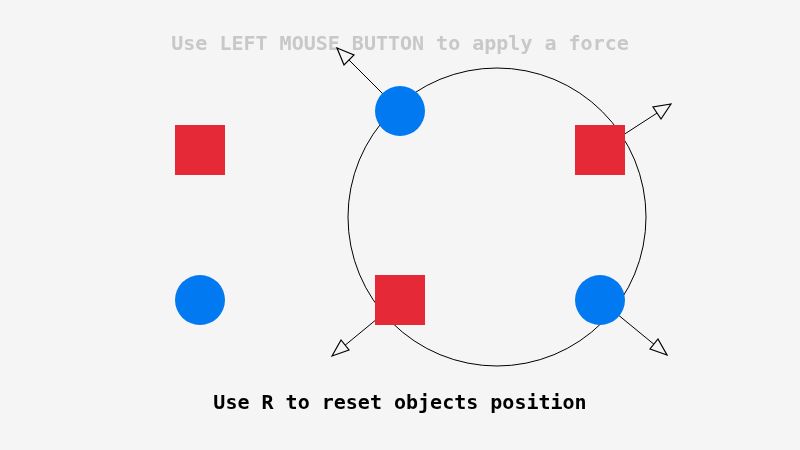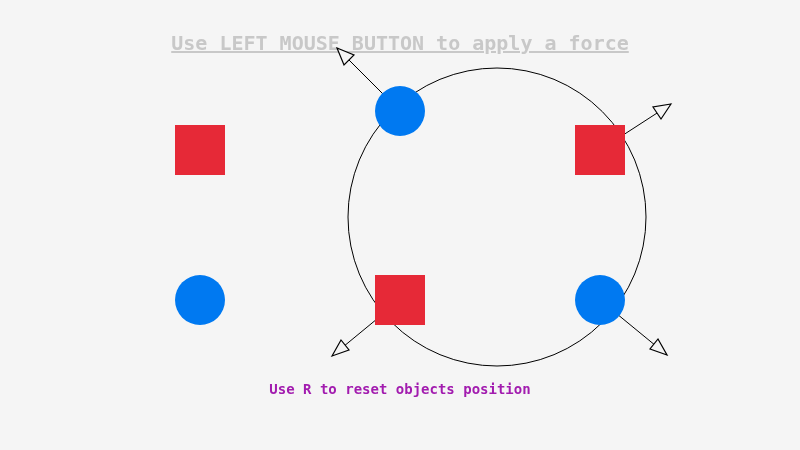--- a/index.html
+++ b/index.html
@@ -25,26 +25,25 @@
     transform: translateX(-50%);
     white-space: nowrap;
     font-weight: bold;
     line-height: 1;
     user-select: none;
   }
   .hint-top {
     top: 33px;
     font-size: 20px;
     color: #C8C8C8;
-    text-decoration: underline;
   }
   .hint-bottom {
-    top: 382px;
-    font-size: 14px;
-    color: #a21caf;
+    top: 392px;
+    font-size: 20px;
+    color: #000000;
   }
 </style>
 </head>
 <body>
 
 <div class="stage">
 
   <div class="hint hint-top">Use LEFT MOUSE BUTTON to apply a force</div>
 
   <svg class="scene-svg" width="800" height="450" viewBox="0 0 800 450">

